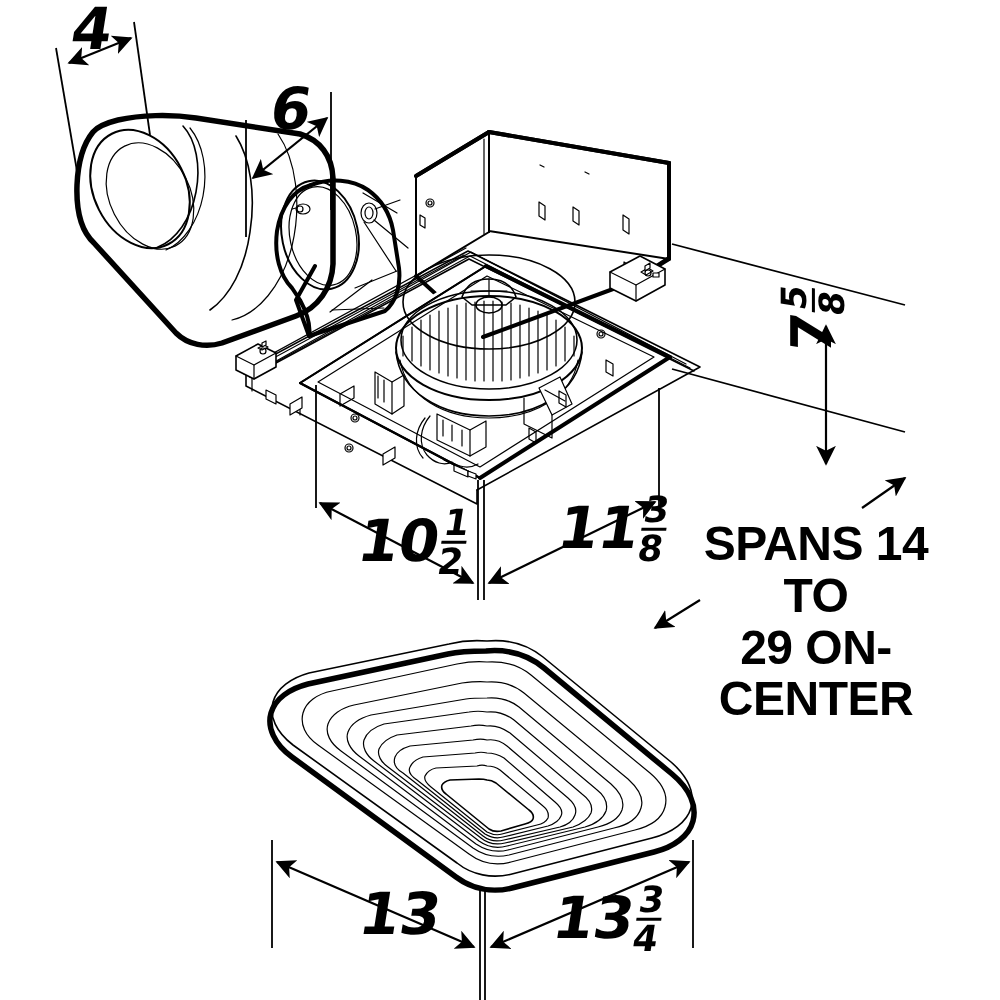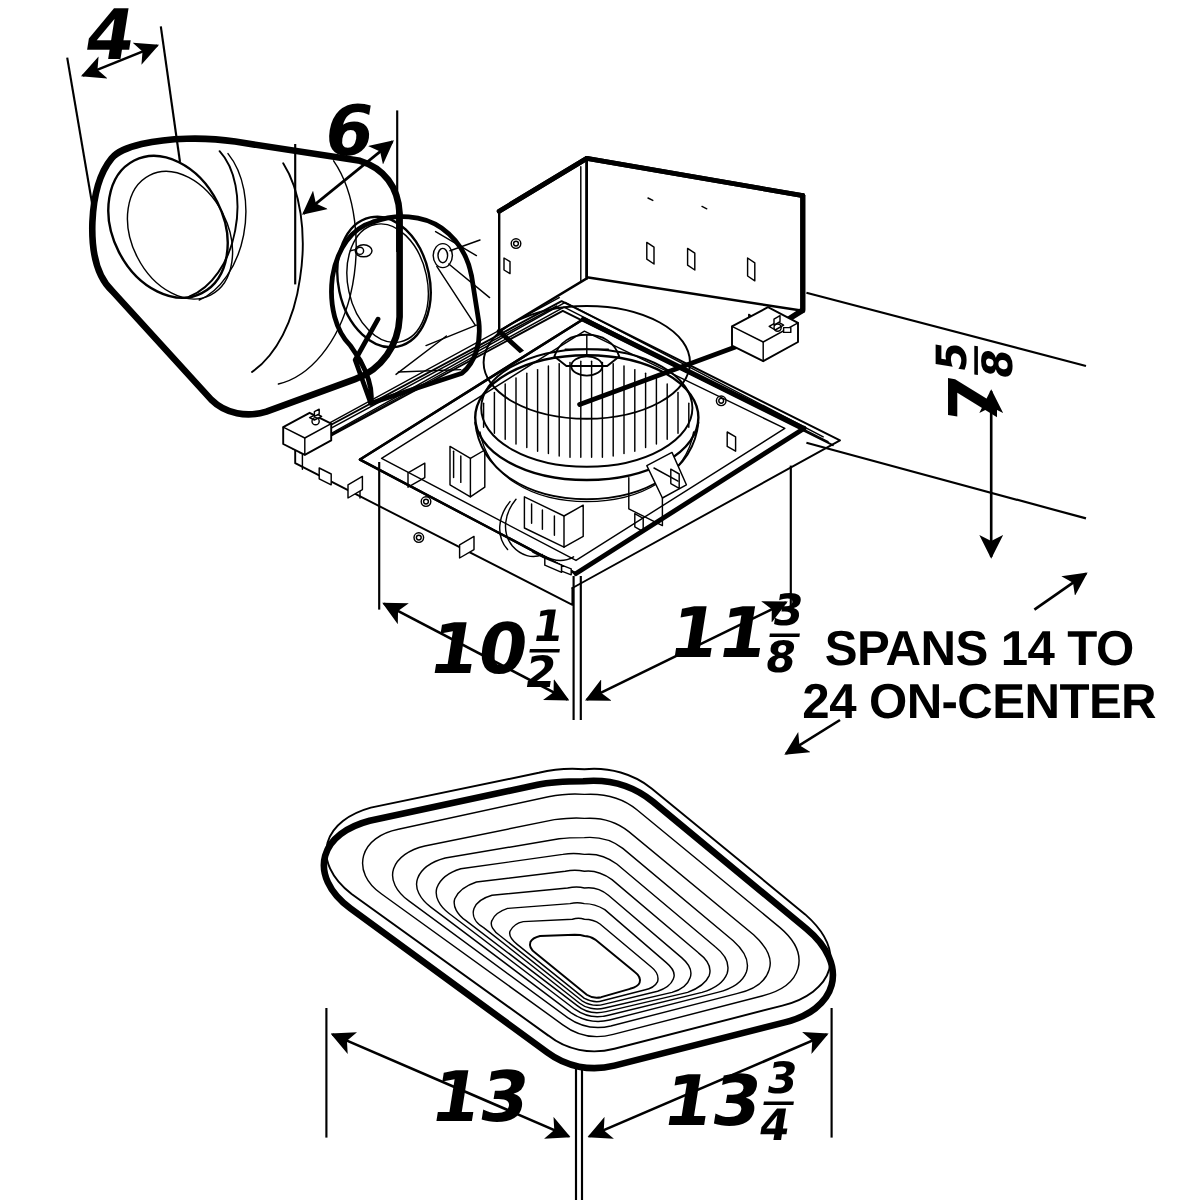--- a/index.html
+++ b/index.html
@@ -476,19 +476,19 @@
 <div class="htmlnum" style="left:553px;top:885px;font-size:58px;transform:skewX(-9deg);">
   <span>13</span><span class="fracbox">
         <span>3</span>
         <span class="bar"></span>
         <span>4</span>
       </span>
 </div>
 
 <div style="position:absolute;left:666px;top:518px;width:300px;
             font-family:'Liberation Sans',sans-serif;font-weight:700;
-            font-size:41px;line-height:1.08;color:#000;text-align:center;
+            font-size:48px;line-height:1.08;color:#000;text-align:center;
             letter-spacing:-0.5px;">
   <div>SPANS 14 TO</div>
-  <div>24 ON-CENTER</div>
+  <div>29 ON-CENTER</div>
 </div>
 
 </div>
 
 </body></html>

